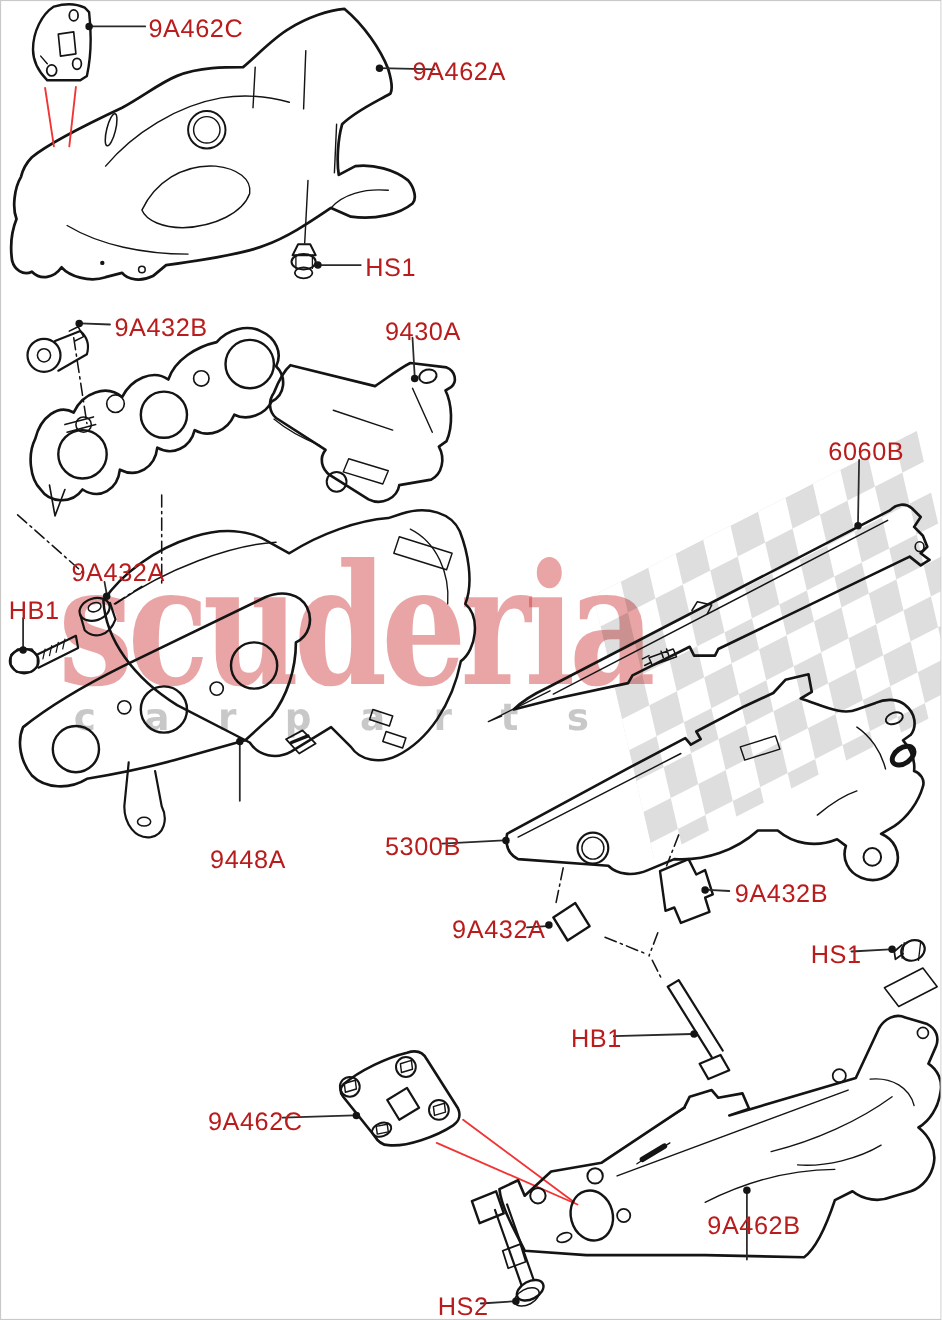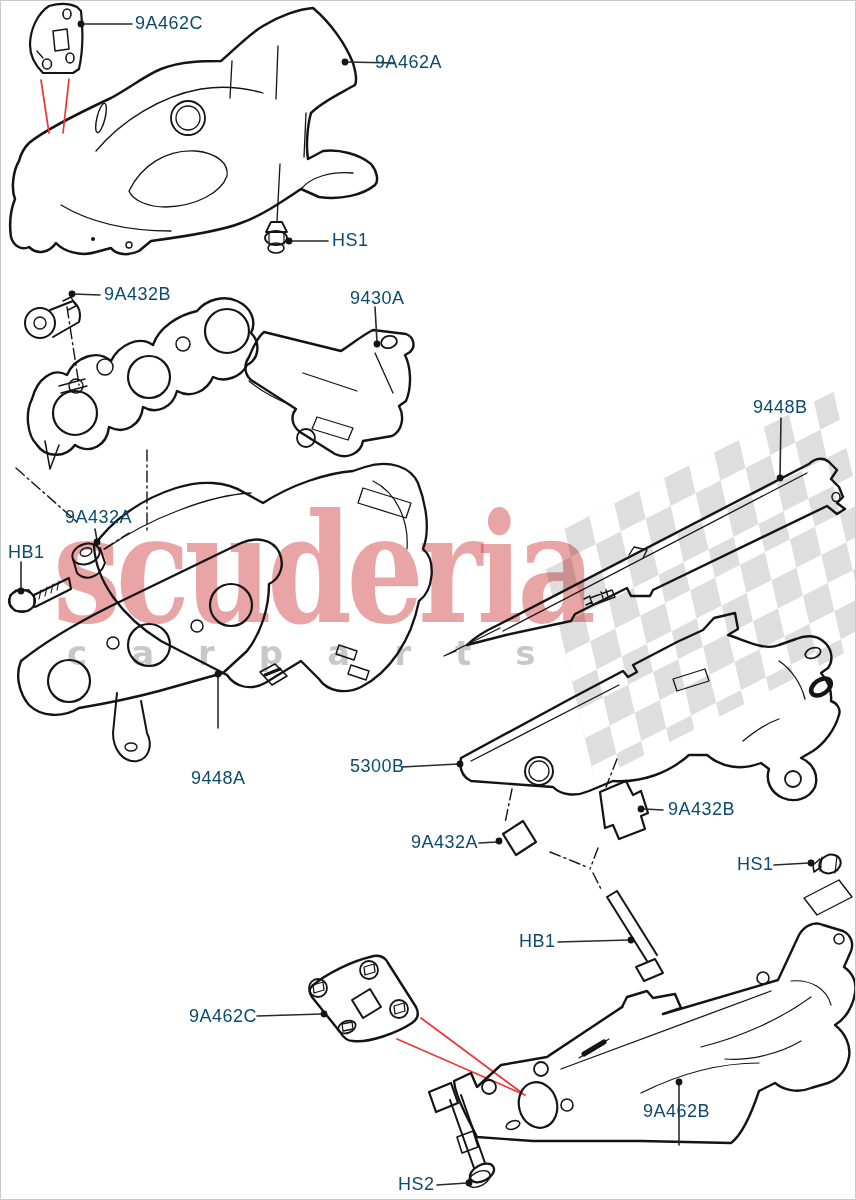--- a/index.html
+++ b/index.html
@@ -24,21 +24,21 @@
     color:rgba(125,125,125,0.42);white-space:nowrap;user-select:none;
   }
   .wm-flag{
     position:absolute;left:548px;top:466px;width:330px;height:238px;z-index:1;
     background-image:conic-gradient(rgba(0,0,0,0.13) 0 90deg,transparent 90deg 180deg,rgba(0,0,0,0.13) 180deg 270deg,transparent 270deg 360deg);
     background-size:56px 56px;
     transform:rotate(-27deg) skewX(-14deg);
   }
   svg.art{position:absolute;left:0;top:0;z-index:2;}
   .lbl{
-    position:absolute;z-index:3;color:#0c4a6e;font-size:18px;font-weight:400;
+    position:absolute;z-index:3;color:#b91c1c;font-size:23px;font-weight:400;
     letter-spacing:0.5px;white-space:nowrap;cursor:pointer;line-height:1.1;
   }
 </style>
 </head>
 <body>
 
 <div id="stage">
 
   <div class="wm-brand">scuderia</div>
   <div class="wm-tagline">carparts</div>
@@ -279,21 +279,21 @@
       <circle cx="468" cy="1182" r="3.4"></circle>
       <circle cx="678" cy="1081" r="3.4"></circle>
     </g>
   </svg>
 
   <span class="lbl" style="left:134px;top:13px">9A462C</span>
   <span class="lbl" style="left:374px;top:52px">9A462A</span>
   <span class="lbl" style="left:331px;top:230px">HS1</span>
   <span class="lbl" style="left:103px;top:284px">9A432B</span>
   <span class="lbl" style="left:349px;top:288px">9430A</span>
-  <span class="lbl" style="left:752px;top:397px">9448B</span>
+  <span class="lbl" style="left:752px;top:397px">6060B</span>
   <span class="lbl" style="left:64px;top:507px">9A432A</span>
   <span class="lbl" style="left:7px;top:542px">HB1</span>
   <span class="lbl" style="left:190px;top:768px">9448A</span>
   <span class="lbl" style="left:349px;top:756px">5300B</span>
   <span class="lbl" style="left:667px;top:799px">9A432B</span>
   <span class="lbl" style="left:410px;top:832px">9A432A</span>
   <span class="lbl" style="left:736px;top:854px">HS1</span>
   <span class="lbl" style="left:518px;top:931px">HB1</span>
   <span class="lbl" style="left:188px;top:1006px">9A462C</span>
   <span class="lbl" style="left:397px;top:1174px">HS2</span>

